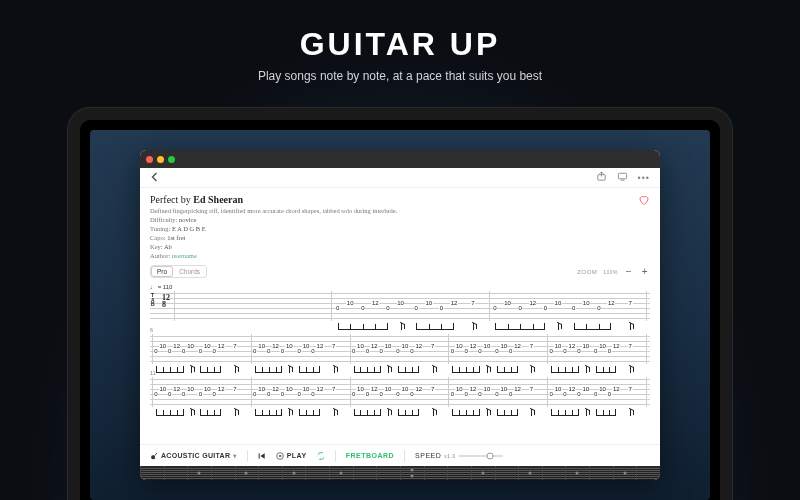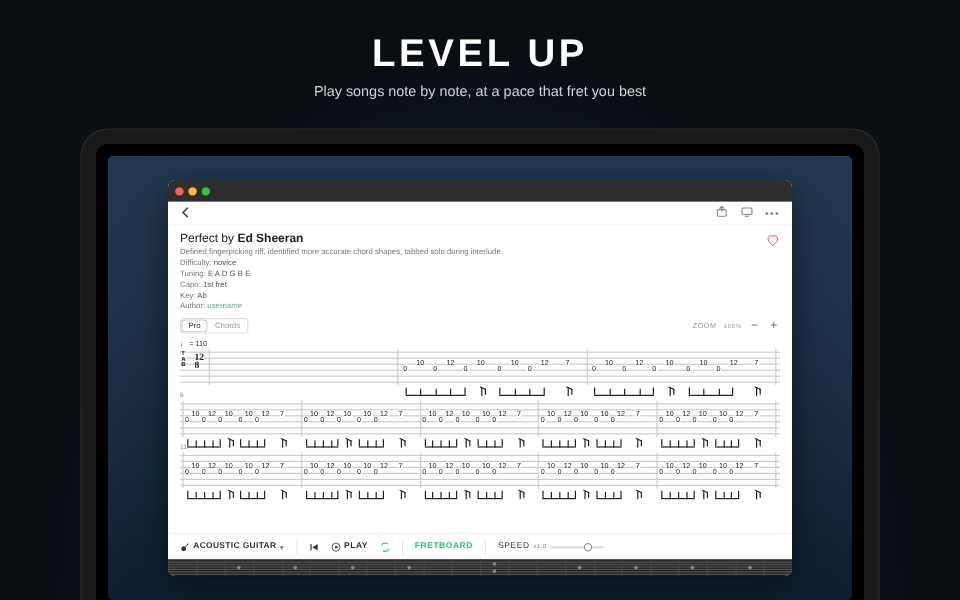--- a/index.html
+++ b/index.html
@@ -36,21 +36,21 @@
   .traffic span { width:7px; height:7px; border-radius:50%; display:block; }
   .tl-red{background:#ff5f57;} .tl-yel{background:#febc2e;} .tl-grn{background:#28c840;}
   .titlebar .title { position:absolute; left:0; right:0; text-align:center; color:#bbb; font-size:8px; }
 
   .toolbar { height:20px; display:flex; align-items:center; justify-content:space-between; padding:0 10px; border-bottom:1px solid #eee; }
   .toolbar .back svg { width:10px; height:10px; stroke:#555; }
   .toolbar .right { display:flex; gap:10px; align-items:center; }
   .toolbar .right svg { width:11px; height:11px; stroke:#888; fill:none; }
   .toolbar .more { letter-spacing:1px; color:#888; font-size:9px; }
 
-  .meta { padding:6px 10px 4px 10px; position:relative; }
+  .meta { padding:6px 10px 4px 10px; position:relative;font-family:Liberation Serif, serif; }
   .meta .songtitle { font-size:10px; color:#222; }
   .meta .songtitle b { font-weight:700; }
   .meta .desc { font-size:6.5px; color:#777; margin-top:2px; }
   .meta .kv { font-size:6.5px; color:#555; margin-top:2px; }
   .meta .kv .lab { color:#777; }
   .meta .kv a { color:#5a8; text-decoration:none; }
   .heart { position:absolute; right:10px; top:6px; }
   .heart svg { width:12px; height:12px; stroke:#ff3b5c; fill:none; stroke-width:1.6; }
 
   .viewrow { display:flex; align-items:center; justify-content:space-between; padding:2px 10px 4px 10px; }
@@ -106,22 +106,22 @@
   .fretboard .str{position:absolute;left:0;right:0;height:1px;background:#555;}
   .fretboard .fret{position:absolute;top:0;bottom:0;width:1px;background:#444;}
   .fretboard .dot{position:absolute;width:3px;height:3px;background:#888;border-radius:50%;transform:translate(-50%,-50%);}
 </style>
 </head>
 <body>
 
 <div class="bg"></div>
 
 <div class="headline">
-  <h1>LEVEL UP</h1>
-  <p>Play songs note by note, at a pace that fret you best</p>
+  <h1>GUITAR UP</h1>
+  <p>Play songs note by note, at a pace that suits you best</p>
 </div>
 
 <div class="monitor">
   <div class="desktop">
 
     <div class="window">
 
       <div class="titlebar">
         <div class="traffic">
           <span class="tl-red"></span>

